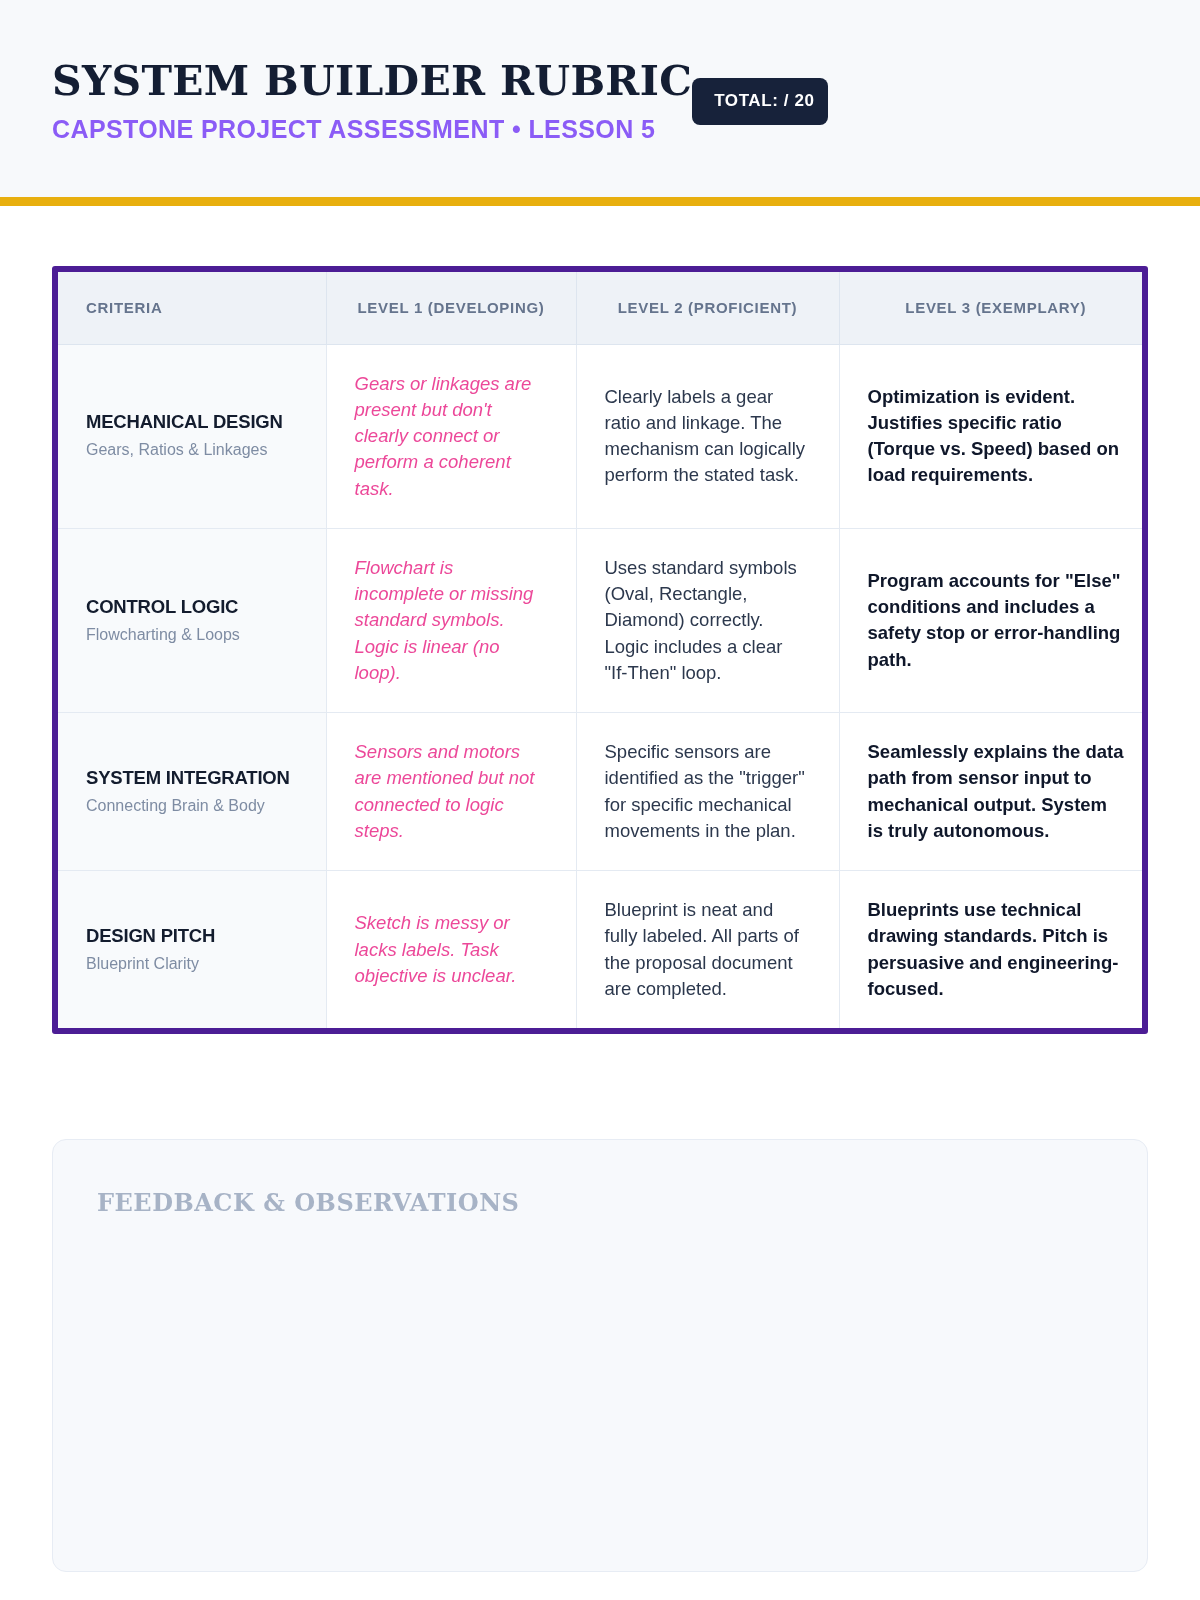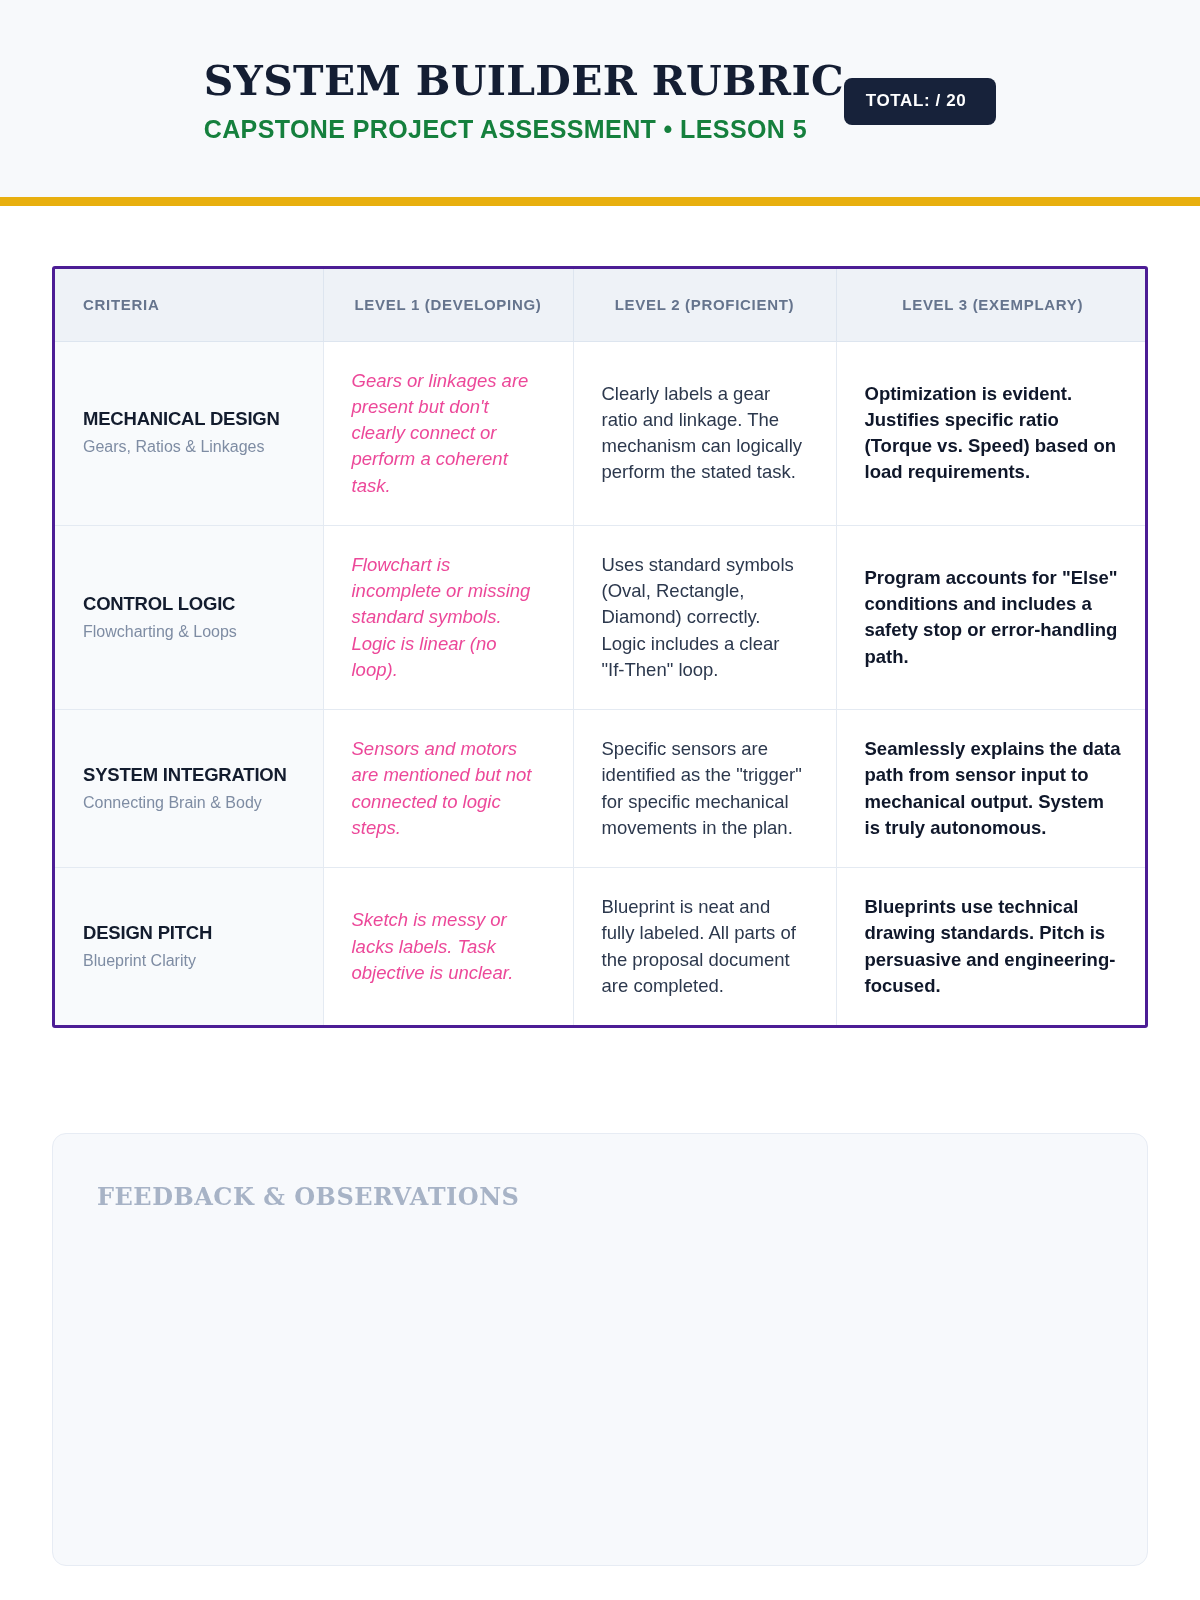--- a/index.html
+++ b/index.html
@@ -21,21 +21,21 @@
   }
 
   
   .header-band {
     position: relative;
     height: 197px;
     background: #F7F9FB;
     padding: 0 52px;
     display: flex;
     align-items: center;
-    justify-content: center;
+    justify-content: flex-start;
   }
 
   .header-text { padding-top: 6px; }
 
   .doc-title {
     font-family: "DejaVu Serif", "Liberation Serif", serif;
     font-weight: 700;
     font-size: 41px;
     line-height: 1.05;
     letter-spacing: 0.3px;
@@ -43,48 +43,48 @@
     text-transform: uppercase;
   }
 
   .doc-subtitle {
     margin-top: 13px;
     font-family: "Liberation Sans", sans-serif;
     font-weight: 700;
     font-size: 25px;
     line-height: 1.1;
     letter-spacing: 0.4px;
-    color: #15803d;
+    color: #8b5cf6;
     text-transform: uppercase;
   }
 
   .total-badge {
     background: #17223A;
     color: #ffffff;
     border-radius: 8px;
-    padding: 13px 30px 14px 22px;
+    padding: 13px 13px 14px 22px;
     font-family: "Liberation Sans", sans-serif;
     font-weight: 700;
     font-size: 17px;
     letter-spacing: 0.6px;
     white-space: nowrap;
     align-self: flex-start;
     margin-top: 78px;
   }
 
   .accent-bar {
     height: 9px;
     width: 100%;
     background: #E8AF0E;
   }
 
   
   .table-wrap {
     margin: 60px 52px 0 52px;
-    border: 3px solid #4c1d95;
+    border: 6px solid #4c1d95;
     border-radius: 3px;
     overflow: hidden;
   }
 
   table.rubric {
     width: 100%;
     border-collapse: collapse;
     table-layout: fixed;
   }
 

